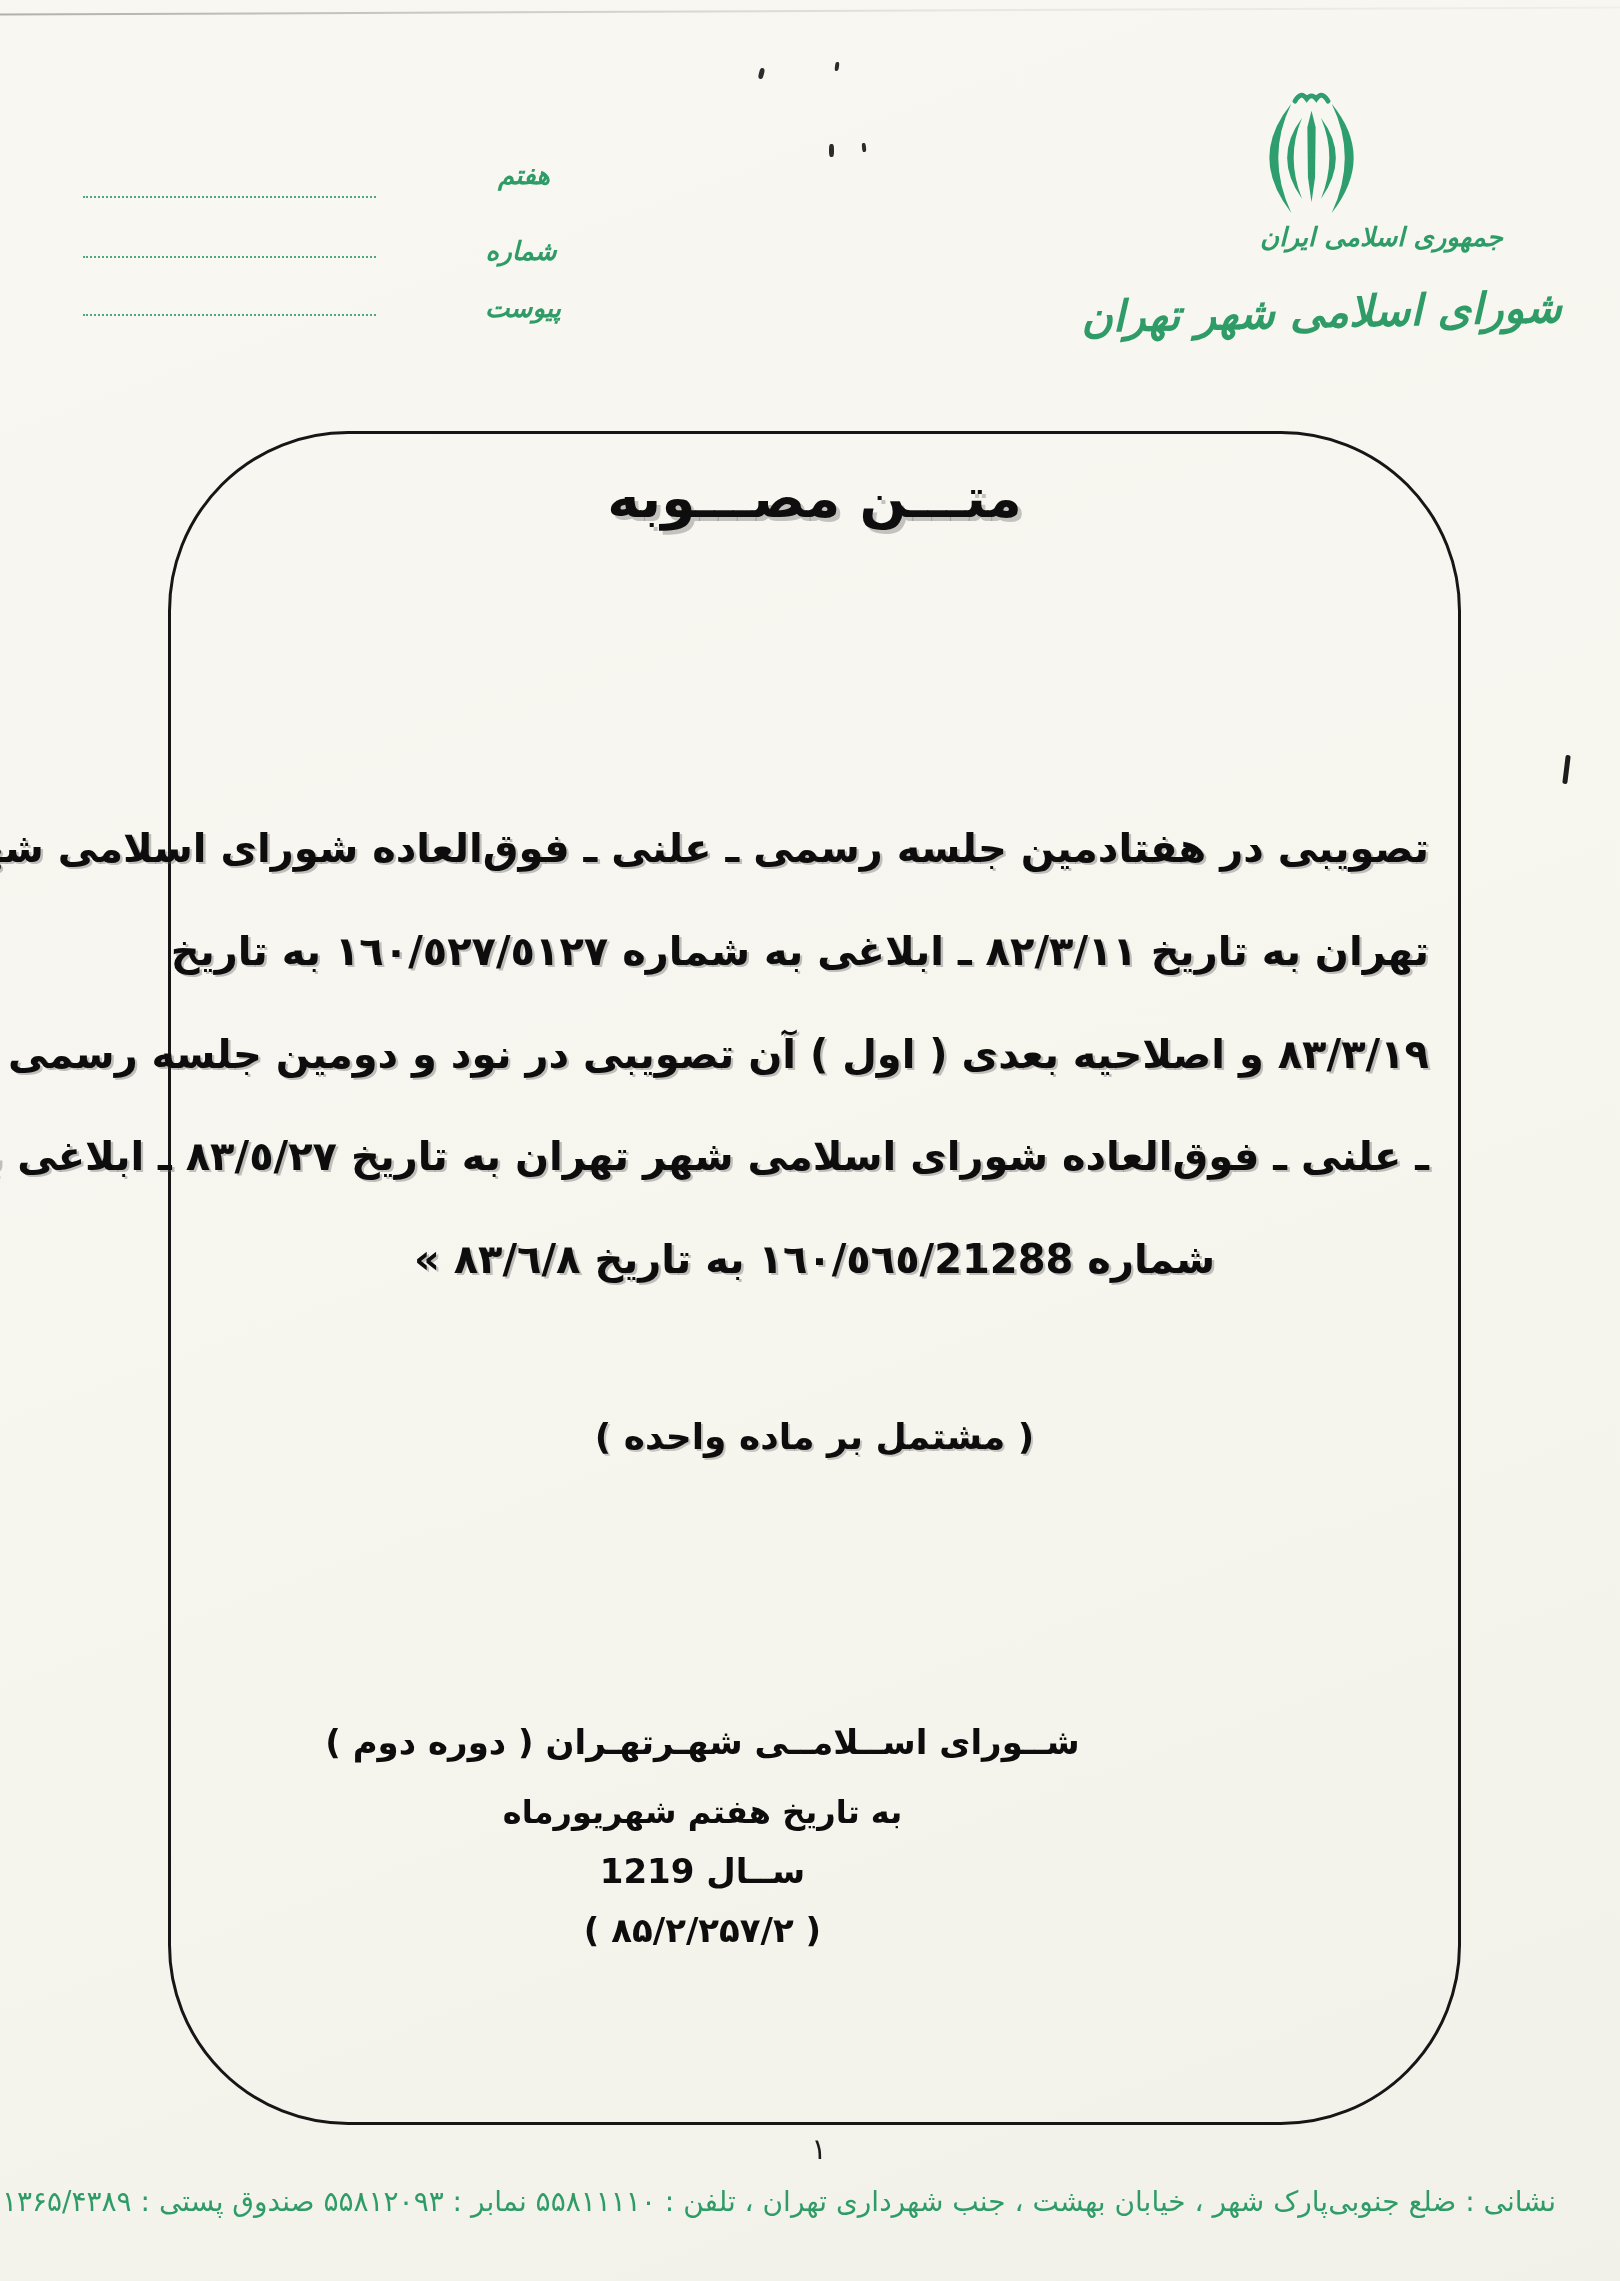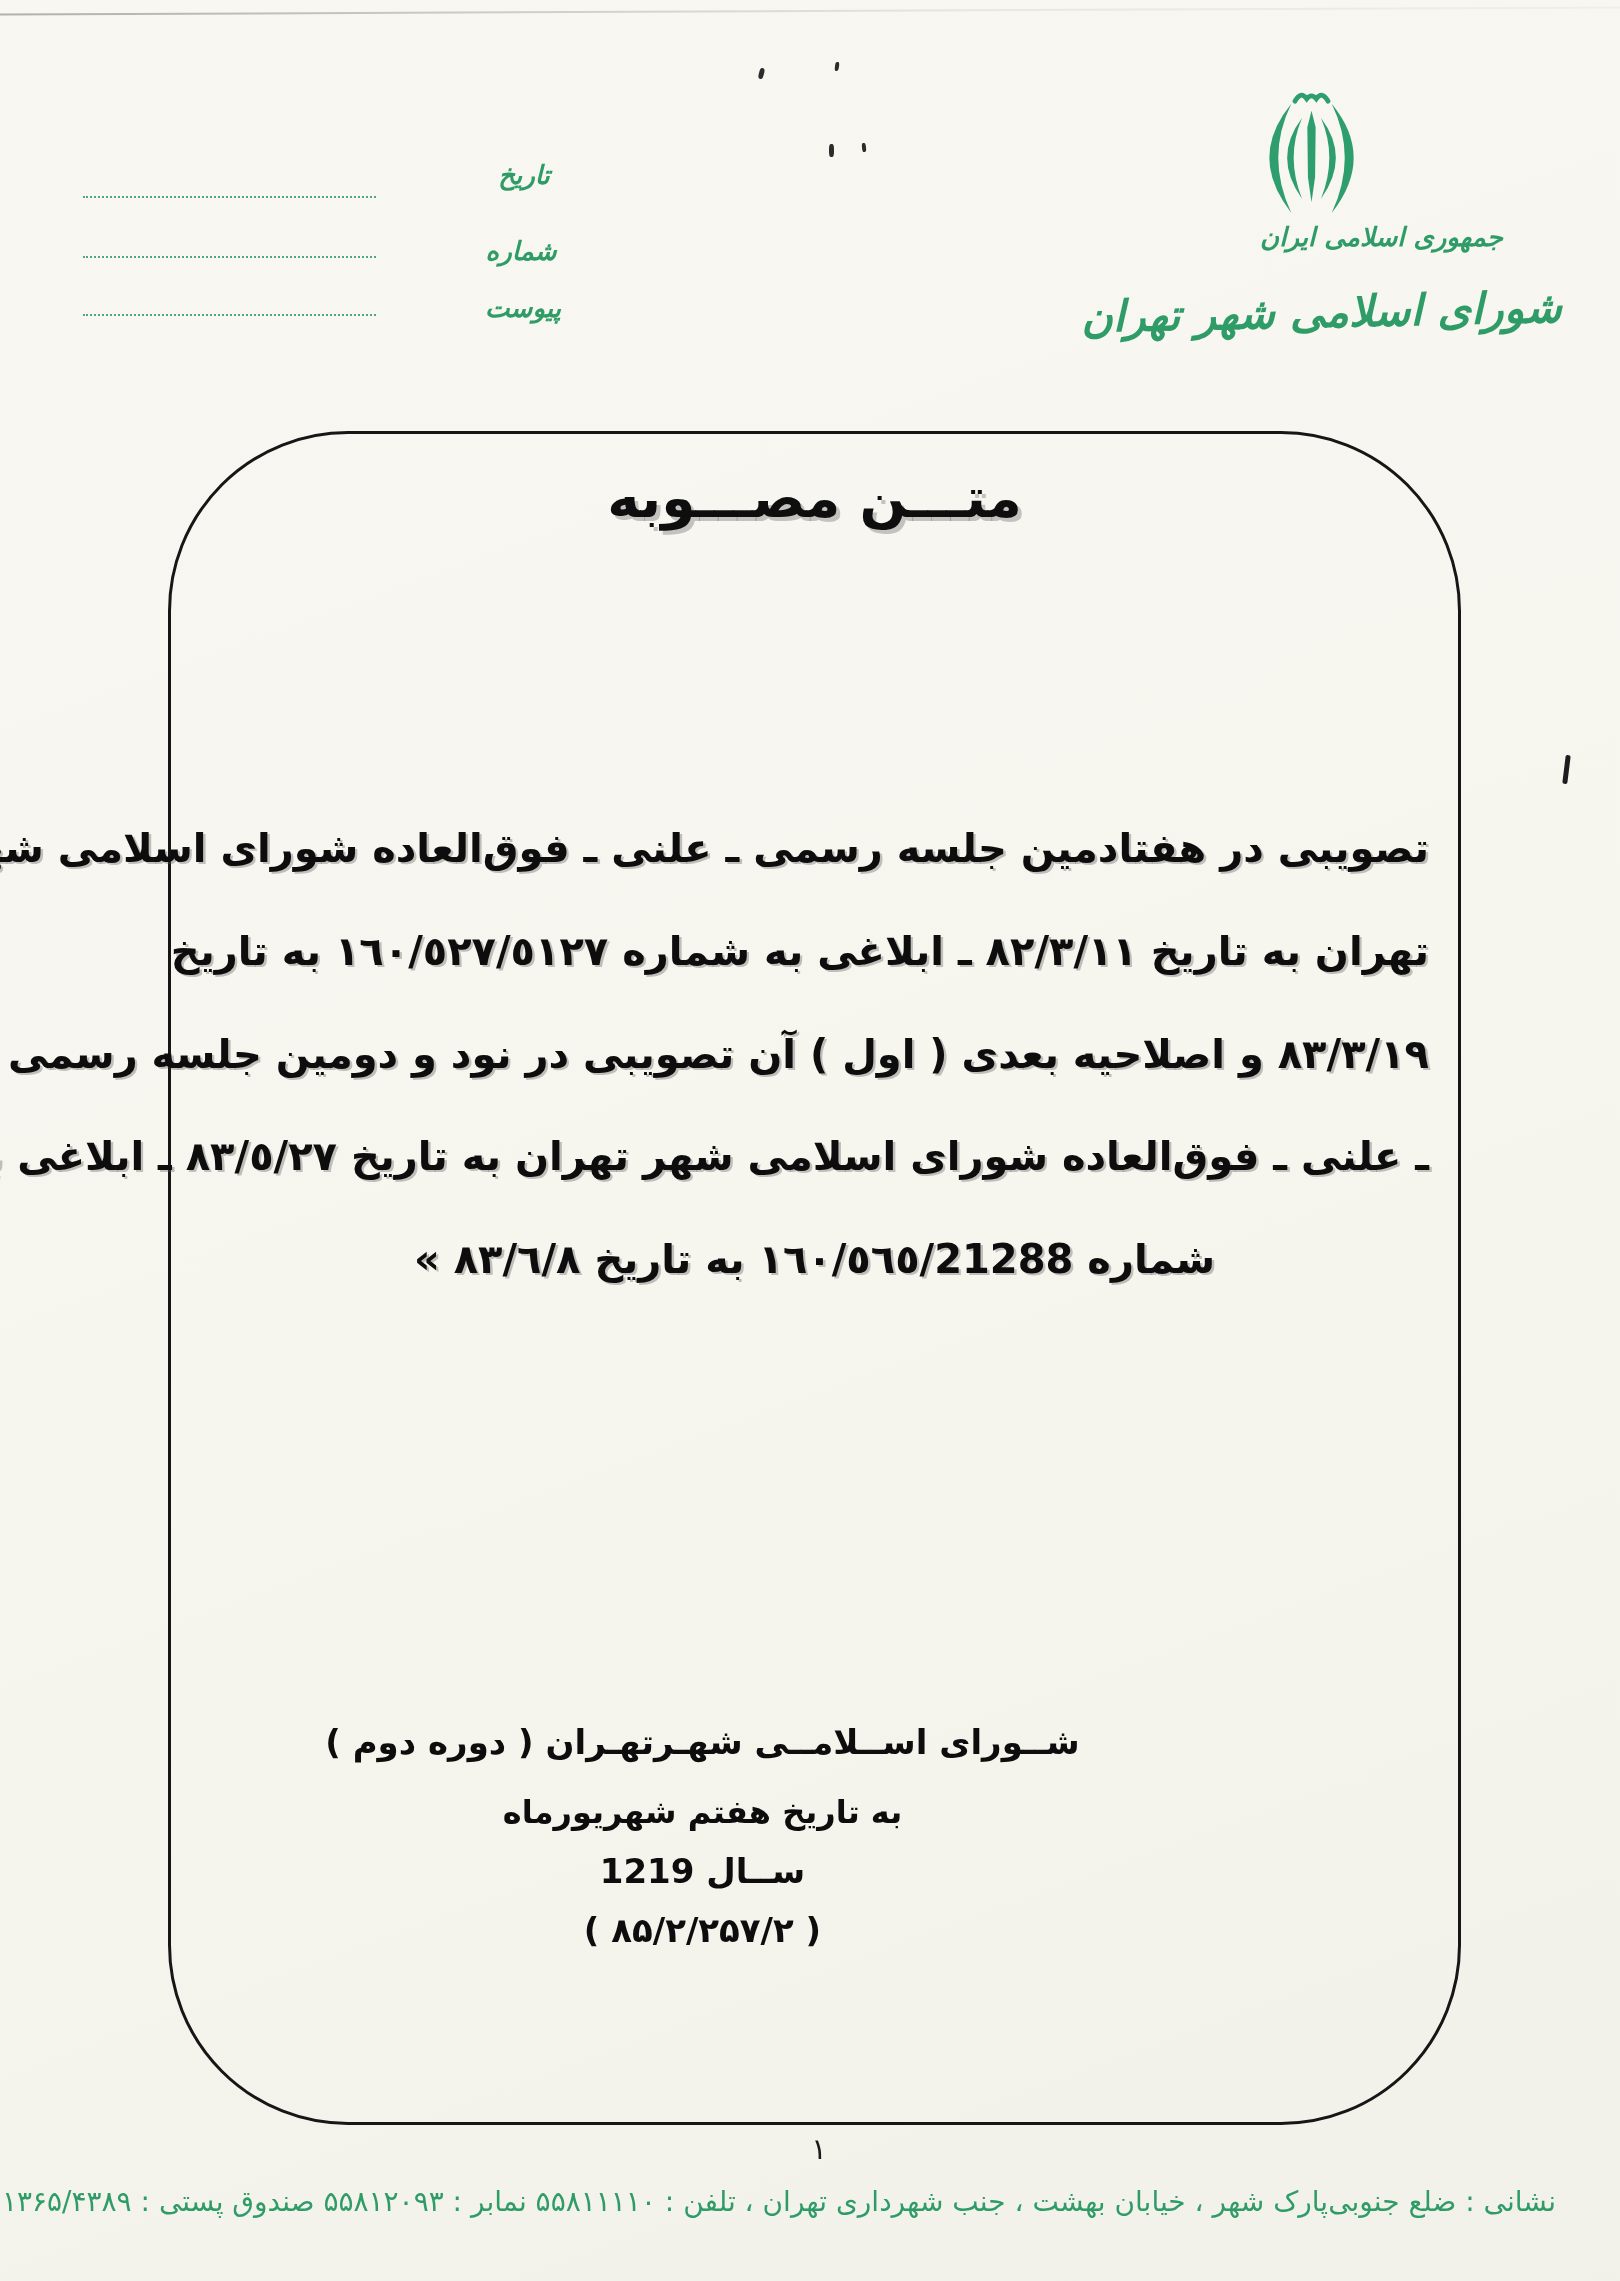--- a/index.html
+++ b/index.html
@@ -140,37 +140,38 @@
         <path d="M 67 10 Q 104 55 67 102 Q 89 55 67 10 Z"></path>
         <path d="M 58 22 Q 83 55 58 90 Q 72 55 58 22 Z"></path>
         <path d="M 50 16 L 53.5 30 L 53 72 L 50 93 L 47 72 L 46.5 30 Z"></path>
       </g>
       <path d="M36 8 Q41 -1 46 6 Q50 1 54 6 Q59 -1 64 8" fill="none" stroke="#2f9e6e" stroke-width="4" stroke-linecap="round"></path>
     </svg>
   </div>
   <div class="republic-line">جمهوری اسلامی ایران</div>
   <div class="council-line">شورای اسلامی شهر تهران</div>
 
-  <div class="field-label f-date">تاریخ</div>
+  <div class="field-label f-date">هفتم</div>
   <div class="dotline d1"></div>
   <div class="field-label f-number">شماره</div>
   <div class="dotline d2"></div>
   <div class="field-label f-attachment">پیوست</div>
   <div class="dotline d3"></div>
 
   <div class="frame"></div>
 
   <div class="doc-title">متـــن مصـــوبه</div>
 
   <div class="body-line l2">تصویبی در هفتادمین جلسه رسمی ـ علنی ـ فوق‌العاده شورای اسلامی شهر</div>
   <div class="body-line l3">تهران به تاریخ ٨٢/٣/١١ ـ ابلاغی به شماره ١٦٠/٥٢٧/٥١٢٧ به تاریخ</div>
   <div class="body-line l4">٨٣/٣/١٩ و اصلاحیه بعدی ( اول ) آن تصویبی در نود و دومین جلسه رسمی</div>
   <div class="body-line l5">ـ علنی ـ فوق‌العاده شورای اسلامی شهر تهران به تاریخ ٨٣/٥/٢٧ ـ ابلاغی به</div>
   <div class="body-line l6">شماره ١٦٠/٥٦٥/21288 به تاریخ ٨٣/٦/٨ »</div>
 
+  <div class="single-article">( مشتمل بر ماده واحده )</div>
 
   <div class="approval-line a3">به تاریخ هفتم شهریورماه</div>
   <div class="approval-line a2">شــورای اســلامــی شهـرتهـران ( دوره دوم )</div>
   <div class="approval-line a4">ســال 1219</div>
   <div class="approval-line a5">( ۸۵/۲/۲۵۷/۲ )</div>
 
   <div class="page-number">۱</div>
 
   <div class="footer-address">نشانی : ضلع جنوبی‌پارک شهر ، خیابان بهشت ، جنب شهرداری تهران ، تلفن : ۵۵۸۱۱۱۱۰ نمابر : ۵۵۸۱۲۰۹۳  صندوق پستی : ۱۱۳۶۵/۴۳۸۹</div>
 

